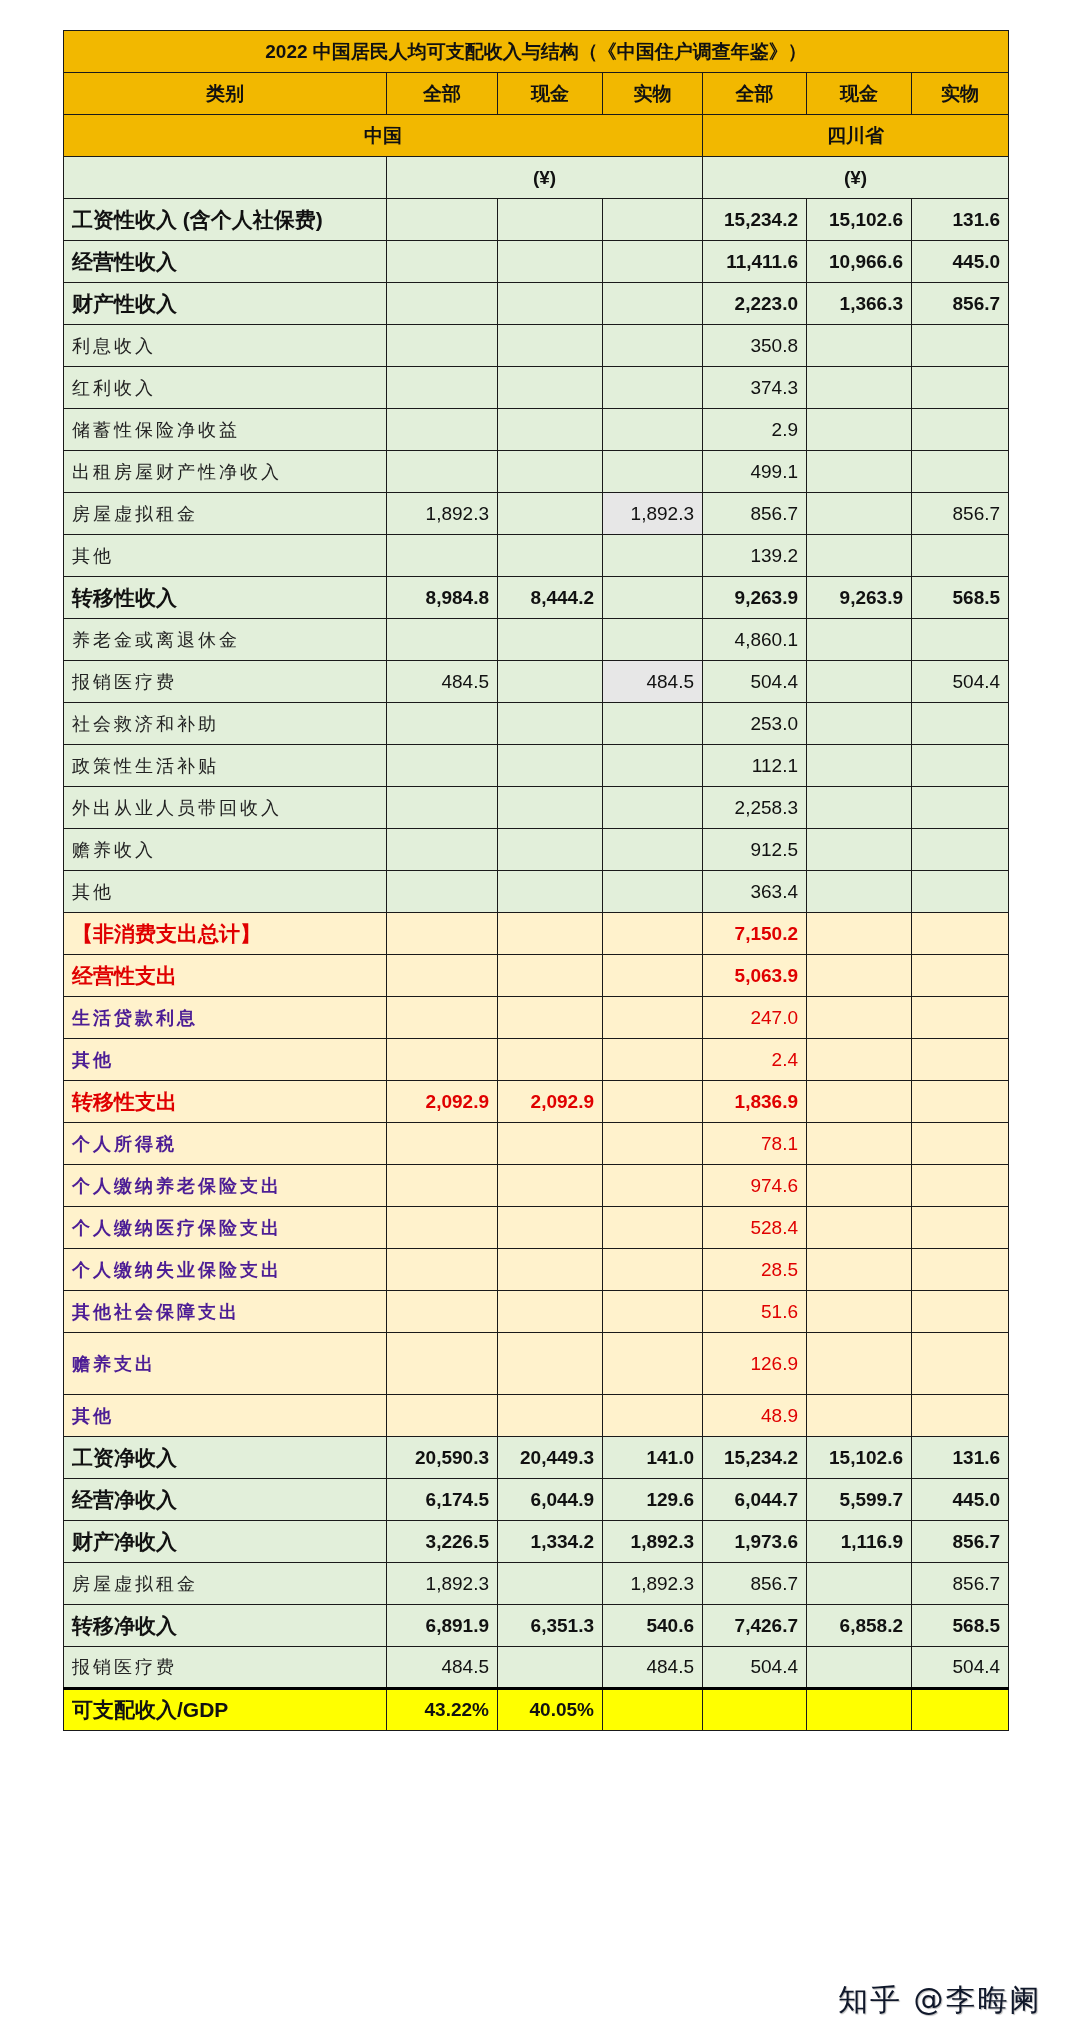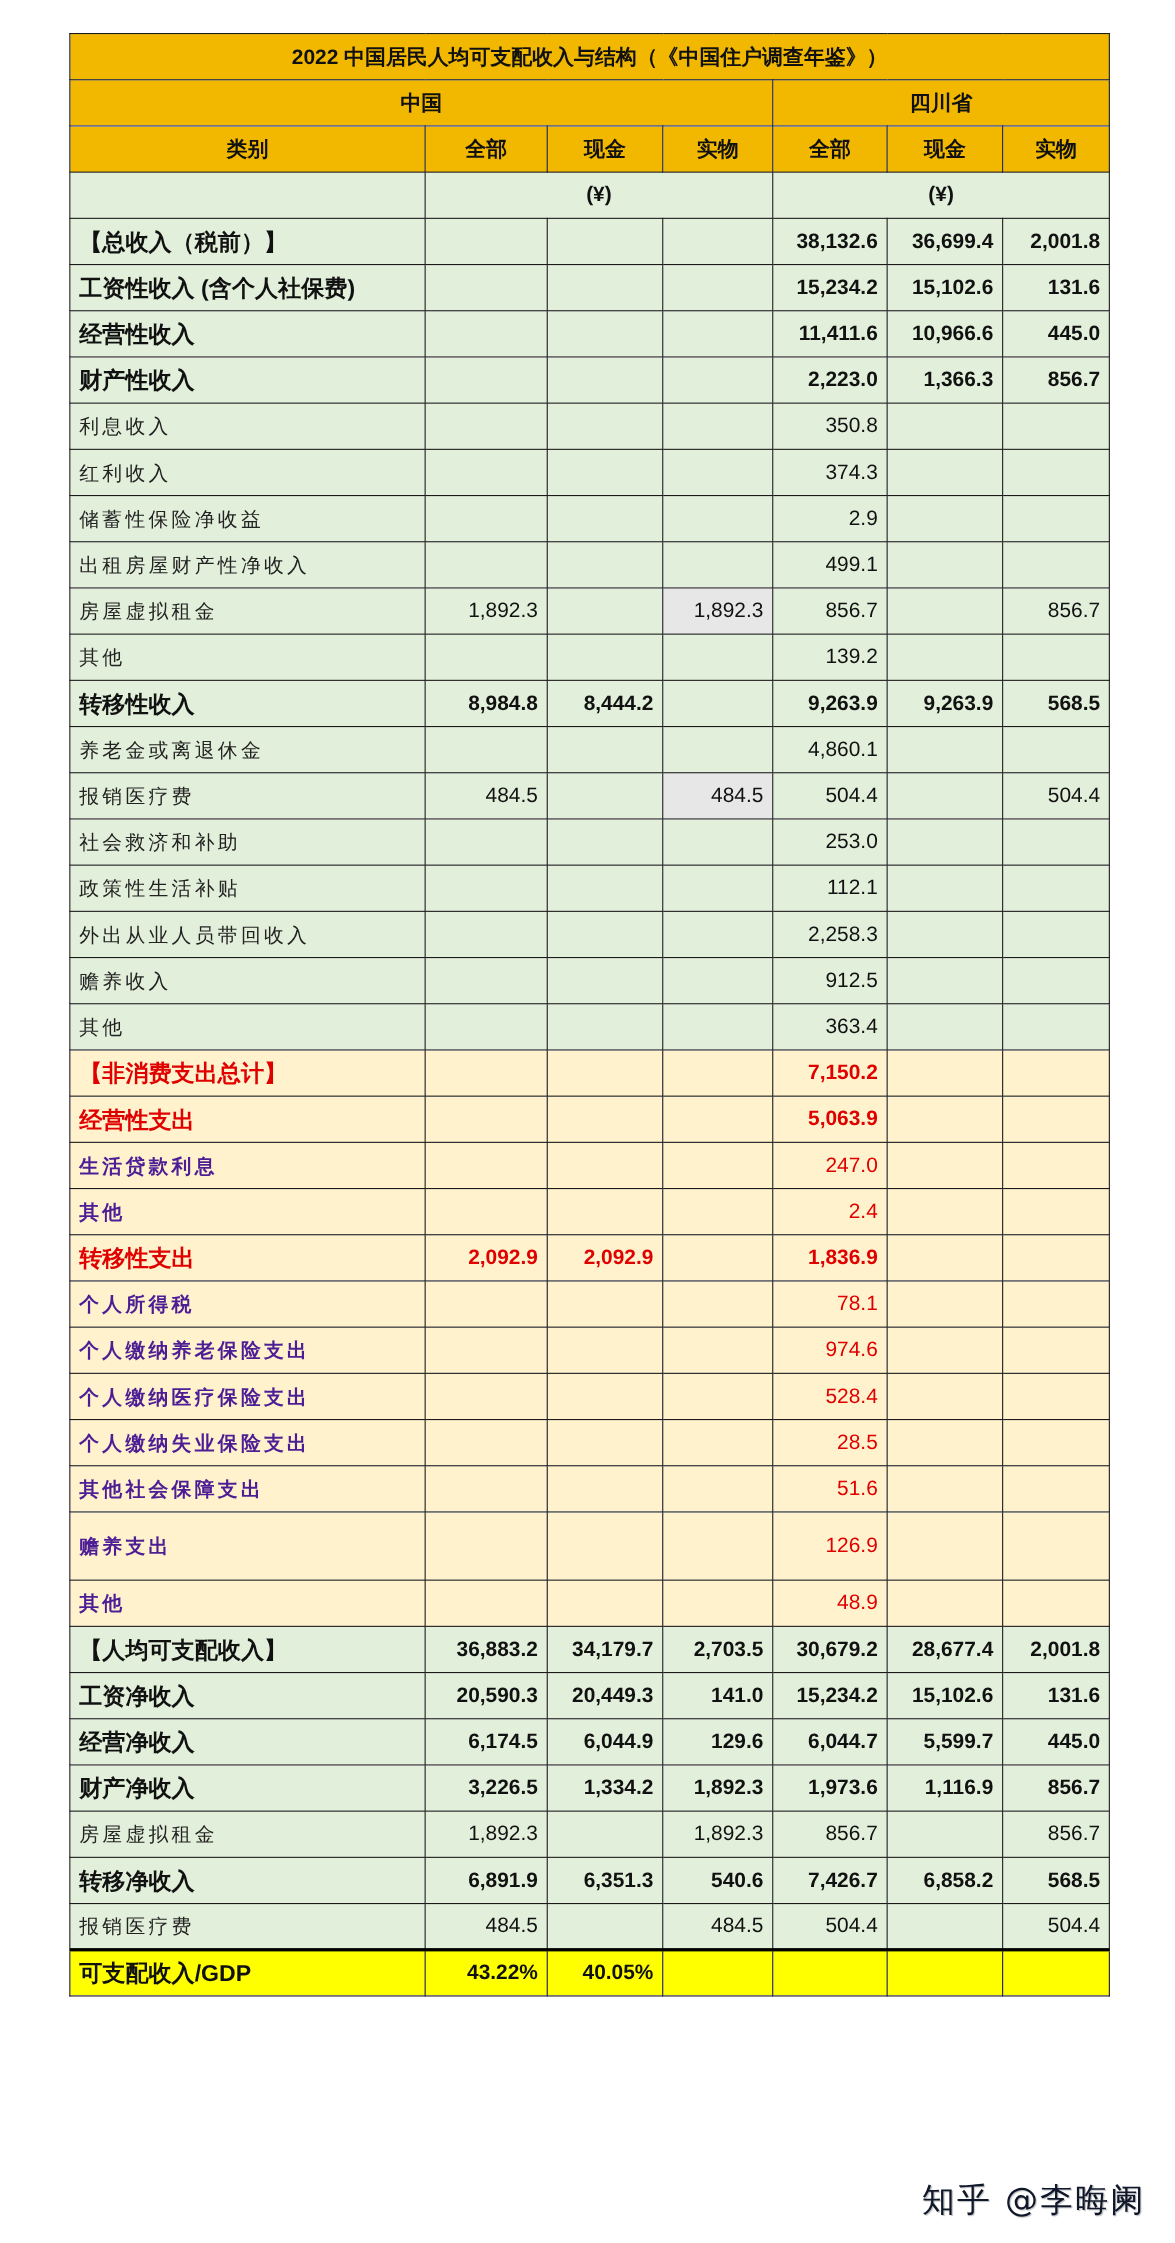--- a/index.html
+++ b/index.html
@@ -58,49 +58,40 @@
       <col class="c3">
     <col class="c4">
       <col class="c5">
       <col class="c6">
   </colgroup>
   <thead>
     <tr class="hdr title">
       <td colspan="7">2022 中国居民人均可支配收入与结构（《中国住户调查年鉴》）</td>
     </tr>
     <tr class="hdr">
-      <td colspan="4">中国</td>
-      <td colspan="3">四川省</td>
-    </tr>
-    <tr class="hdr">
       <td>类别</td>
       <td>全部</td>
       <td>现金</td>
       <td>实物</td>
       <td>全部</td>
       <td>现金</td>
       <td>实物</td>
     </tr>
+    <tr class="hdr">
+      <td colspan="4">中国</td>
+      <td colspan="3">四川省</td>
+    </tr>
     <tr class="unit">
       <td></td>
       <td colspan="3">(¥)</td>
       <td colspan="3">(¥)</td>
     </tr>
   </thead>
   <tbody id="rows">
       <tr class="g bold">
-        <td class="lbl">【总收入（税前）】</td>
-        <td class="num"></td>
-        <td class="num"></td>
-        <td class="num"></td>
-        <td class="num">38,132.6</td>
-        <td class="num">36,699.4</td>
-        <td class="num">2,001.8</td>
-      </tr>
-      <tr class="g bold">
         <td class="lbl">工资性收入 (含个人社保费)</td>
         <td class="num"></td>
         <td class="num"></td>
         <td class="num"></td>
         <td class="num">15,234.2</td>
         <td class="num">15,102.6</td>
         <td class="num">131.6</td>
       </tr>
       <tr class="g bold">
         <td class="lbl">经营性收入</td>
@@ -346,29 +337,20 @@
         <td class="num"></td>
       </tr>
       <tr class="y red sub">
         <td class="lbl">其他</td>
         <td class="num"></td>
         <td class="num"></td>
         <td class="num"></td>
         <td class="num">48.9</td>
         <td class="num"></td>
         <td class="num"></td>
-      </tr>
-      <tr class="g bold">
-        <td class="lbl">【人均可支配收入】</td>
-        <td class="num">36,883.2</td>
-        <td class="num">34,179.7</td>
-        <td class="num">2,703.5</td>
-        <td class="num">30,679.2</td>
-        <td class="num">28,677.4</td>
-        <td class="num">2,001.8</td>
       </tr>
       <tr class="g bold">
         <td class="lbl">工资净收入</td>
         <td class="num">20,590.3</td>
         <td class="num">20,449.3</td>
         <td class="num">141.0</td>
         <td class="num">15,234.2</td>
         <td class="num">15,102.6</td>
         <td class="num">131.6</td>
       </tr>

